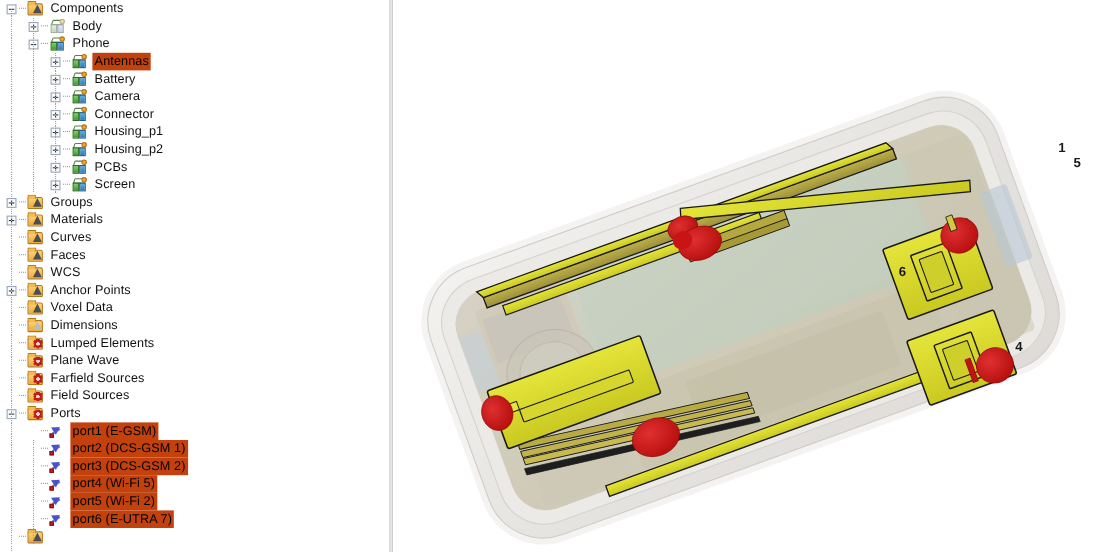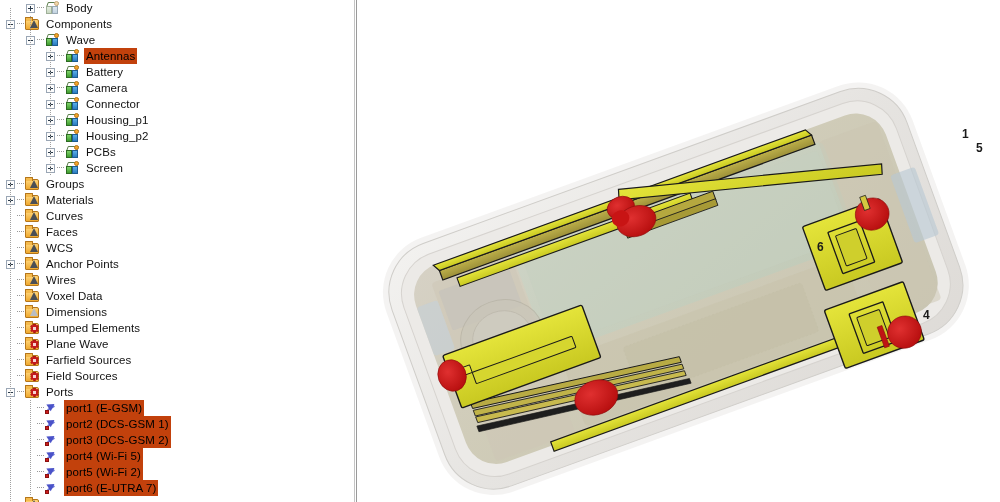--- a/index.html
+++ b/index.html
@@ -248,56 +248,56 @@
 </style>
 </head>
 <body>
 
 <div id="app">
 
   <div id="tree-panel">
     <div id="tree-scroll">
       <div id="tree-rows">
           <div class="tree-row">
+            <span class="indent" style="width: 6px;"></span>
+            <span class="toggle"></span>
+            <span class="dots"></span>
+            <span class="icon">
+              <span class="ic-folder"></span>
+              <span class="cone"></span>
+            </span>
+            <span class="tree-label">Components</span>
+          </div>
+          <div class="tree-row">
             <span class="indent" style="width: 26px;"></span>
             <span class="toggle plus"></span>
             <span class="dots"></span>
             <span class="icon">
               <span class="ic-cube pale">
                 <span class="top"></span>
                 <span class="lft"></span>
                 <span class="rgt"></span>
                 <span class="dot"></span>
               </span>
             </span>
             <span class="tree-label">Body</span>
-          </div>
-          <div class="tree-row">
-            <span class="indent" style="width: 6px;"></span>
-            <span class="toggle"></span>
-            <span class="dots"></span>
-            <span class="icon">
-              <span class="ic-folder"></span>
-              <span class="cone"></span>
-            </span>
-            <span class="tree-label">Components</span>
           </div>
           <div class="tree-row">
             <span class="indent" style="width: 26px;"></span>
             <span class="toggle"></span>
             <span class="dots"></span>
             <span class="icon">
               <span class="ic-cube">
                 <span class="top"></span>
                 <span class="lft"></span>
                 <span class="rgt"></span>
                 <span class="dot"></span>
               </span>
             </span>
-            <span class="tree-label">Wave</span>
+            <span class="tree-label">Phone</span>
           </div>
           <div class="tree-row selected">
             <span class="indent" style="width: 46px;"></span>
             <span class="toggle plus"></span>
             <span class="dots"></span>
             <span class="icon">
               <span class="ic-cube">
                 <span class="top"></span>
                 <span class="lft"></span>
                 <span class="rgt"></span>
@@ -456,30 +456,20 @@
           </div>
           <div class="tree-row">
             <span class="indent" style="width: 6px;"></span>
             <span class="toggle plus"></span>
             <span class="dots"></span>
             <span class="icon">
               <span class="ic-folder"></span>
               <span class="cone"></span>
             </span>
             <span class="tree-label">Anchor Points</span>
-          </div>
-          <div class="tree-row">
-            <span class="indent" style="width: 6px;"></span>
-            <span class="toggle-spacer"></span>
-            <span class="dots"></span>
-            <span class="icon">
-              <span class="ic-folder"></span>
-              <span class="cone"></span>
-            </span>
-            <span class="tree-label">Wires</span>
           </div>
           <div class="tree-row">
             <span class="indent" style="width: 6px;"></span>
             <span class="toggle-spacer"></span>
             <span class="dots"></span>
             <span class="icon">
               <span class="ic-folder"></span>
               <span class="cone"></span>
             </span>
             <span class="tree-label">Voxel Data</span>

